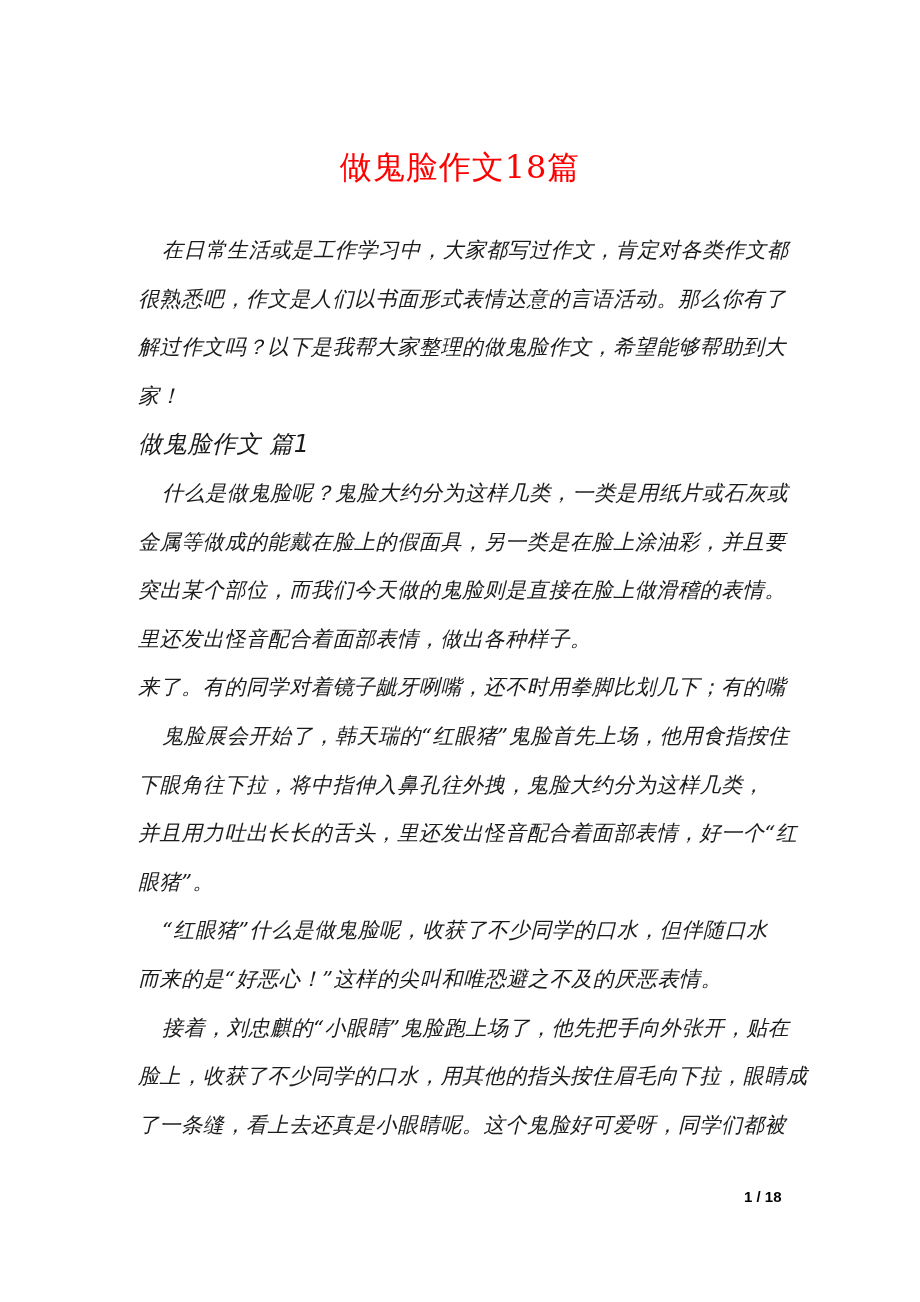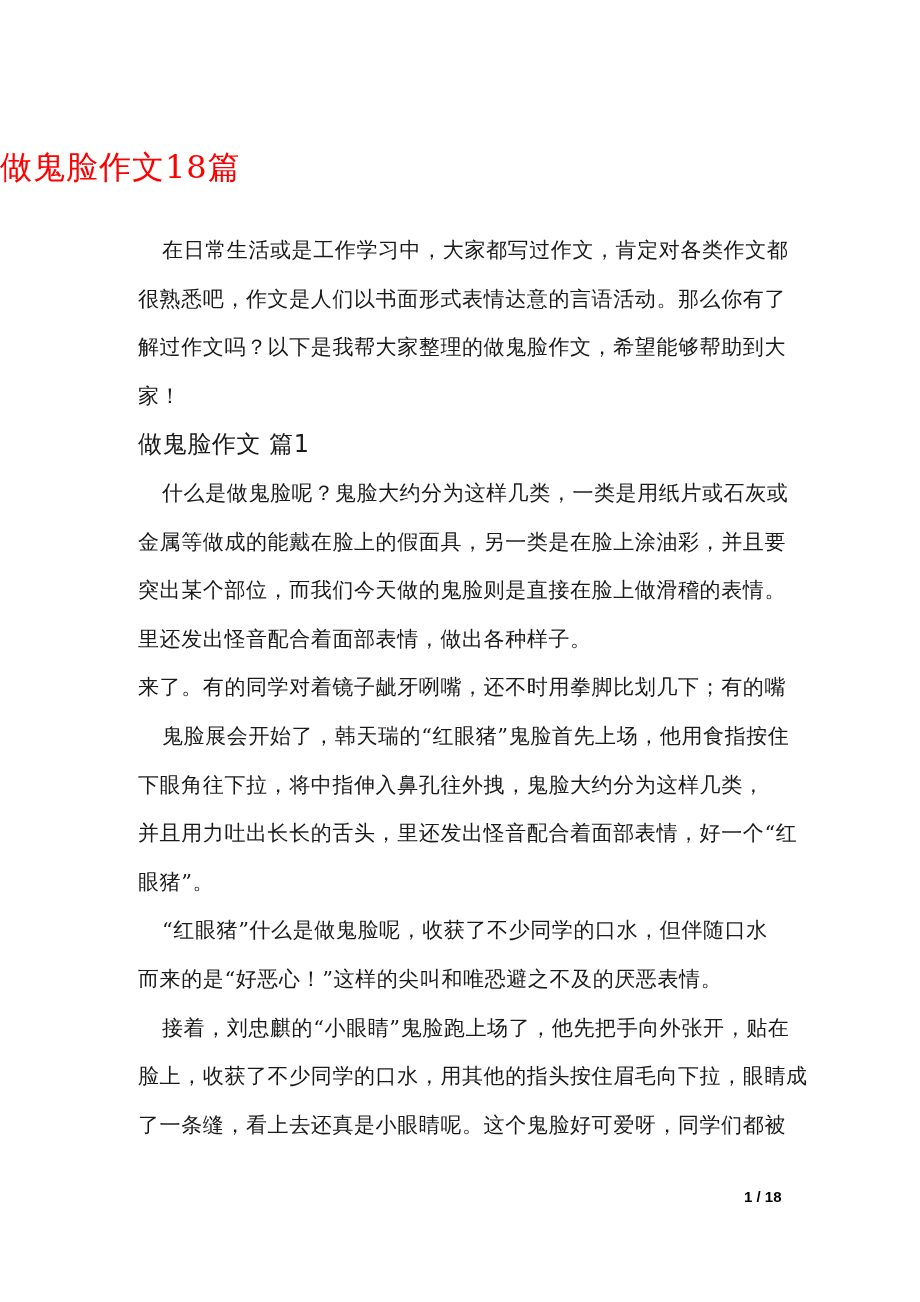--- a/index.html
+++ b/index.html
@@ -18,38 +18,39 @@
   .page {
     position: absolute;
     left: 0; top: 0;
     width: 920px; height: 1302px;
   }
   .title {
     position: absolute;
     top: 143px;
     left: 0;
     width: 920px;
-    text-align: left;
+    text-align: center;
     font-size: 32px;
     line-height: 48px;
     color: #ff0000;
     letter-spacing: 1px;
   }
   .body-text {
     position: absolute;
     left: 138px;
     top: 226px;
     width: 656px;
   }
   .line {
     font-size: 21px;
     height: 48.6px;
     line-height: 48.6px;
     white-space: nowrap;
     letter-spacing: 0.6px;
+    font-style: italic;
   }
   .indent { padding-left: 24px; }
   .heading-line {
     font-family: "DejaVu Sans", "Liberation Sans", sans-serif;
     font-size: 24px;
   }
   .page-num {
     position: absolute;
     top: 1188px;
     left: 744px;

